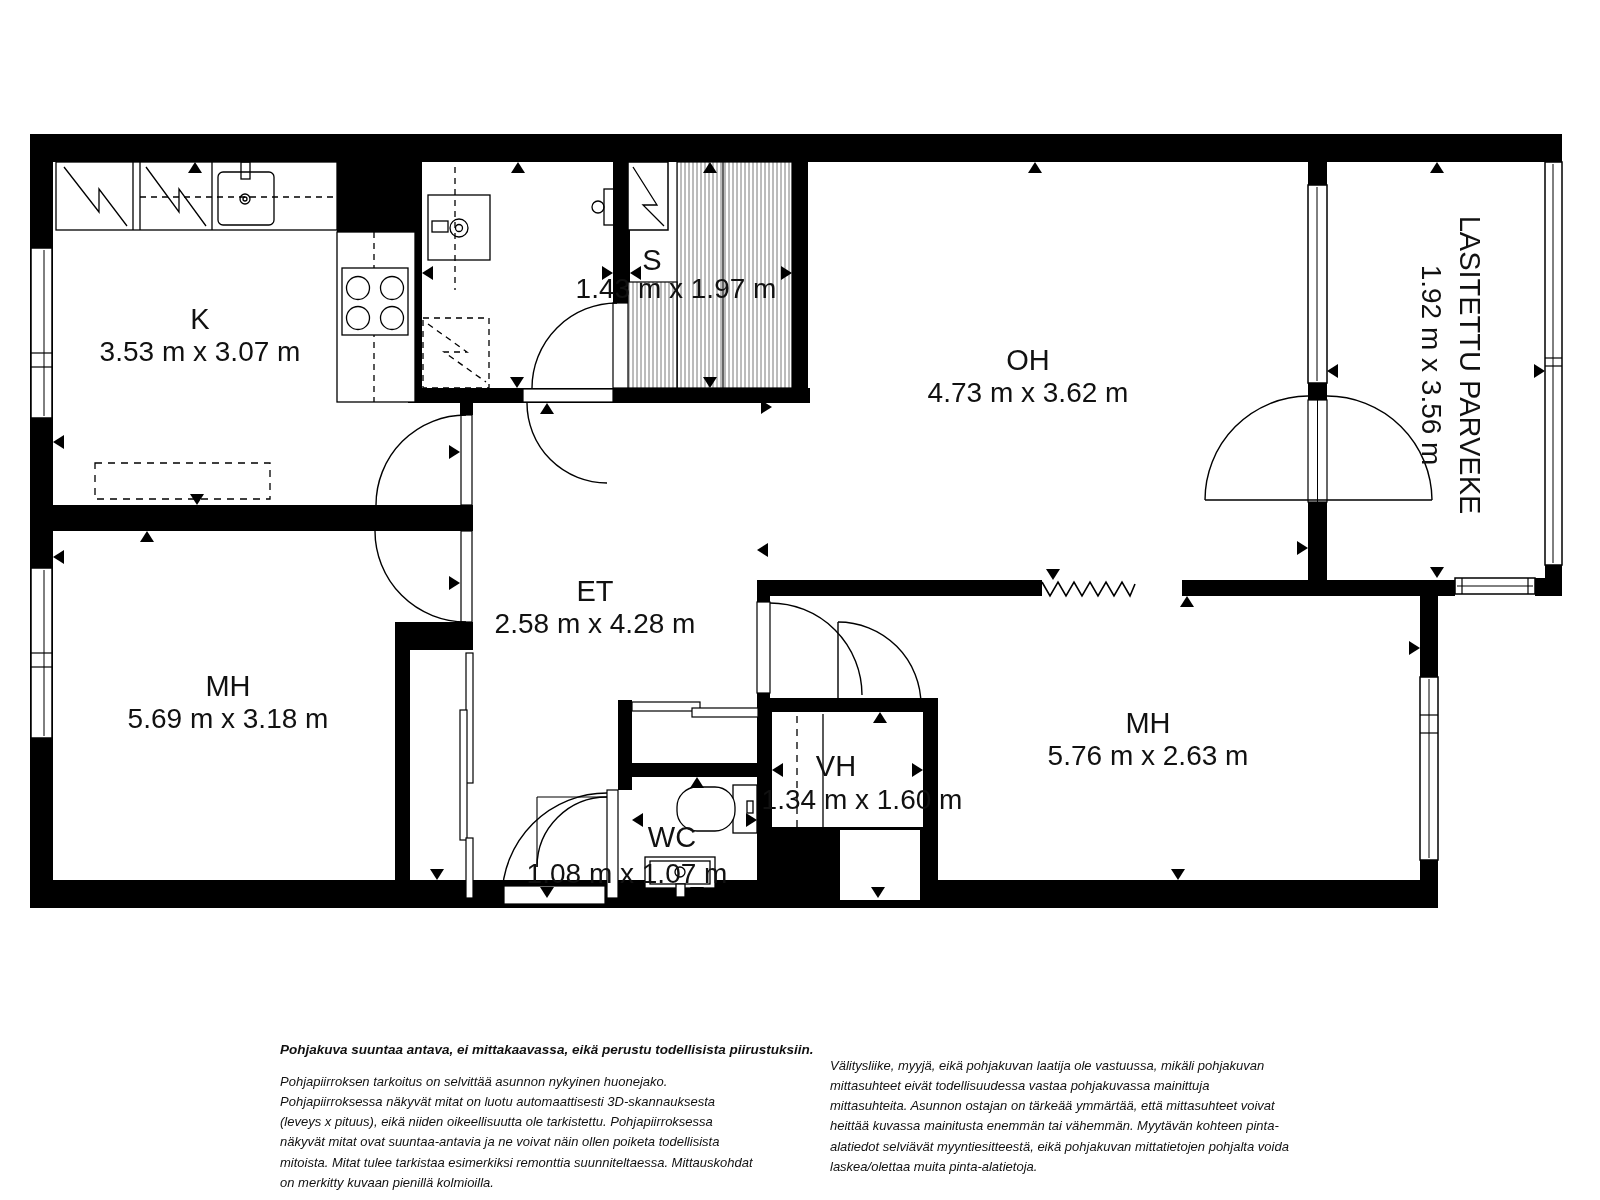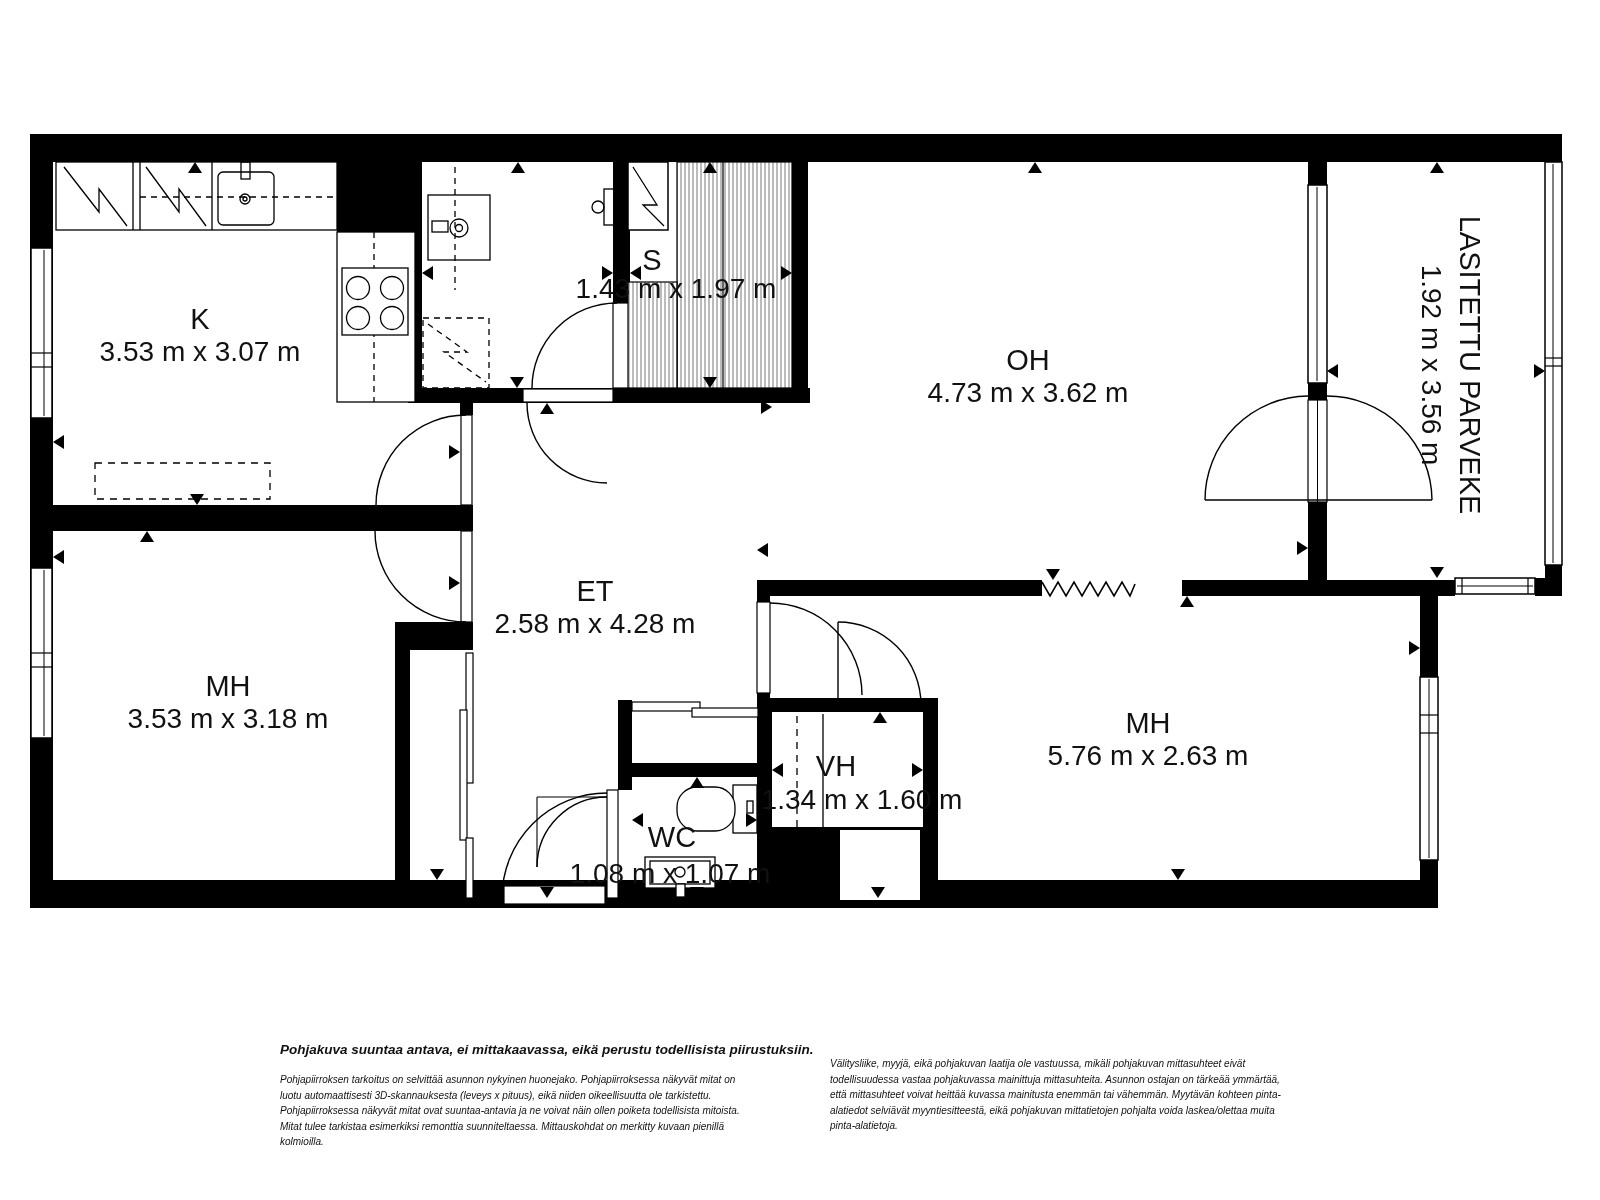--- a/index.html
+++ b/index.html
@@ -8,21 +8,21 @@
   #plan-svg{position:absolute;left:0;top:0;}
   .room-label{position:absolute;transform:translate(-50%,-50%);text-align:center;
               color:#111;white-space:nowrap;line-height:1.15;}
   .room-name{font-size:29px;}
   .room-dims{font-size:28px;}
   .vlabel{position:absolute;transform:translate(-50%,-50%);writing-mode:vertical-rl;
           text-orientation:mixed;color:#111;text-align:center;}
   .vlabel span{display:block;white-space:nowrap;}
   .vname{font-size:29px;margin-left:6px;}
   .vdims{font-size:28px;}
-  .footer-block{position:absolute;color:#111;font-style:italic;font-size:10px;line-height:1.55;}
+  .footer-block{position:absolute;color:#111;font-style:italic;font-size:13px;line-height:1.55;}
   .footer-heading{position:absolute;color:#111;font-style:italic;font-weight:bold;
                   font-size:13.5px;white-space:nowrap;}
 </style>
 </head>
 <body>
 
 <div id="stage">
 
   <svg id="plan-svg" width="1600" height="1200" viewBox="0 0 1600 1200">
     <defs>
@@ -253,36 +253,36 @@
   <div class="room-label" style="left:1028px;top:377px;">
     <div class="room-name">OH</div>
     <div class="room-dims">4.73 m x 3.62 m</div>
   </div>
   <div class="vlabel" style="left:1450px;top:365px;">
     <span class="vname">LASITETTU PARVEKE</span>
     <span class="vdims">1.92 m x 3.56 m</span>
   </div>
   <div class="room-label" style="left:228px;top:703px;">
     <div class="room-name">MH</div>
-    <div class="room-dims">3.53 m x 3.18 m</div>
+    <div class="room-dims">5.69 m x 3.18 m</div>
   </div>
   <div class="room-label" style="left:595px;top:608px;">
     <div class="room-name">ET</div>
     <div class="room-dims">2.58 m x 4.28 m</div>
   </div>
   <div class="room-label" style="left:836px;top:767px;">
     <div class="room-name">VH</div>
   </div>
   <div class="room-label" style="left:862px;top:800px;">
     <div class="room-dims">1.34 m x 1.60 m</div>
   </div>
   <div class="room-label" style="left:672px;top:838px;">
     <div class="room-name">WC</div>
   </div>
-  <div class="room-label" style="left:670px;top:874px;">
+  <div class="room-label" style="left:627px;top:874px;">
     <div class="room-dims">1.08 m x 1.07 m</div>
   </div>
   <div class="room-label" style="left:1148px;top:740px;">
     <div class="room-name">MH</div>
     <div class="room-dims">5.76 m x 2.63 m</div>
   </div>
 
   <div class="footer-heading" style="left:280px;top:1042px;">Pohjakuva suuntaa antava, ei mittakaavassa, eikä perustu todellisista piirustuksiin.</div>
   <div class="footer-block" style="left:280px;top:1072px;width:478px;">Pohjapiirroksen tarkoitus on selvittää asunnon nykyinen huonejako. Pohjapiirroksessa näkyvät mitat on luotu automaattisesti 3D-skannauksesta (leveys x pituus), eikä niiden oikeellisuutta ole tarkistettu. Pohjapiirroksessa näkyvät mitat ovat suuntaa-antavia ja ne voivat näin ollen poiketa todellisista mitoista. Mitat tulee tarkistaa esimerkiksi remonttia suunniteltaessa. Mittauskohdat on merkitty kuvaan pienillä kolmioilla.</div>
   <div class="footer-block" style="left:830px;top:1056px;width:460px;">Välitysliike, myyjä, eikä pohjakuvan laatija ole vastuussa, mikäli pohjakuvan mittasuhteet eivät todellisuudessa vastaa pohjakuvassa mainittuja mittasuhteita. Asunnon ostajan on tärkeää ymmärtää, että mittasuhteet voivat heittää kuvassa mainitusta enemmän tai vähemmän. Myytävän kohteen pinta-alatiedot selviävät myyntiesitteestä, eikä pohjakuvan mittatietojen pohjalta voida laskea/olettaa muita pinta-alatietoja.</div>

